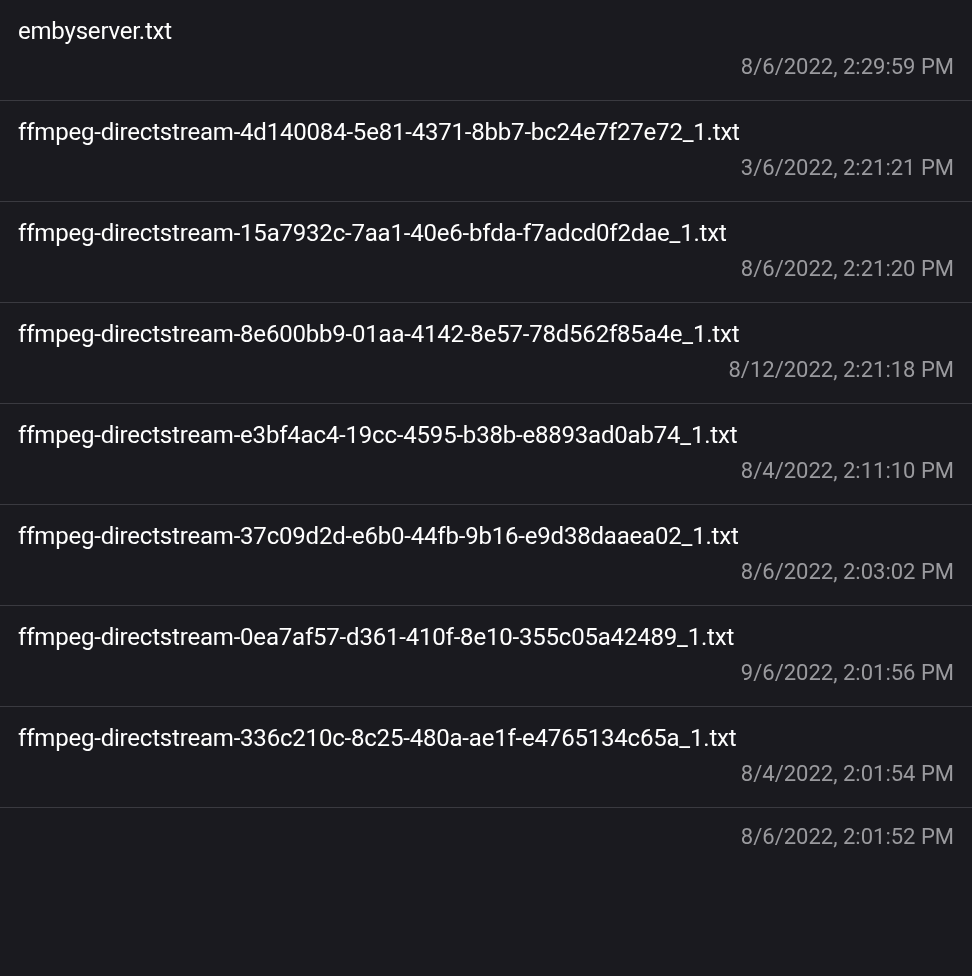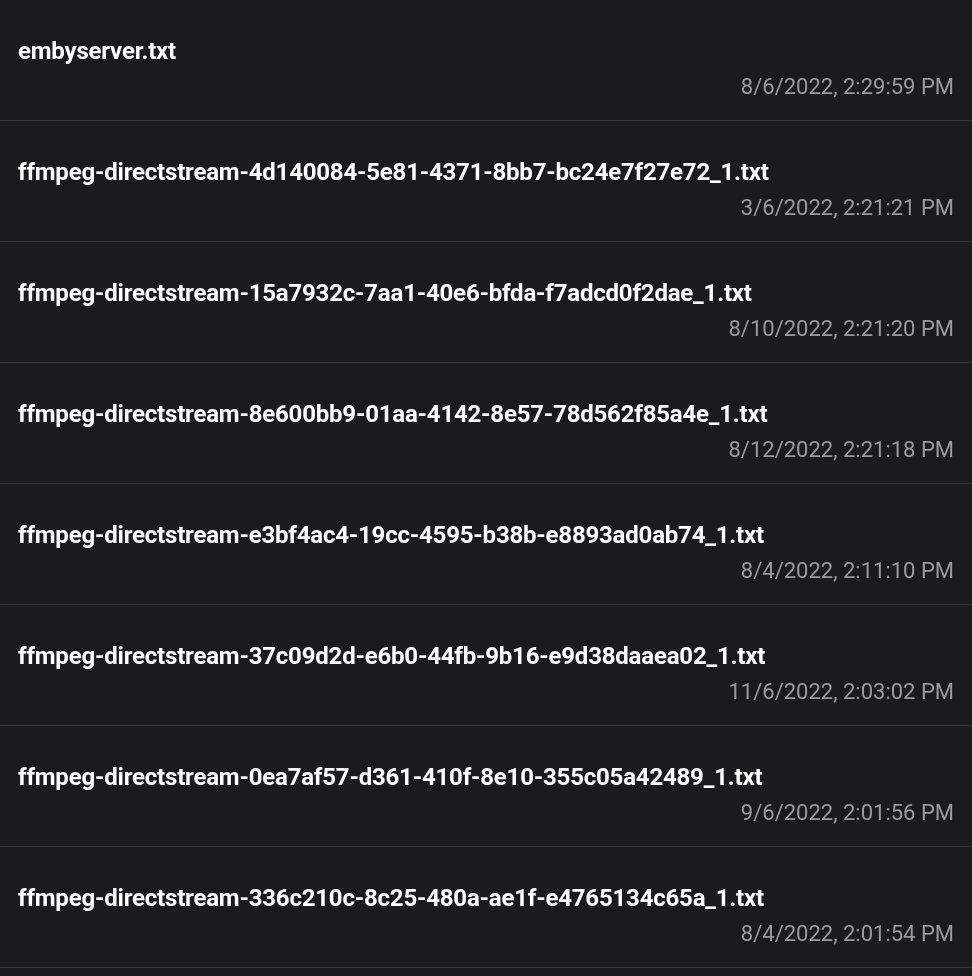--- a/index.html
+++ b/index.html
@@ -21,25 +21,24 @@
       padding: 15px 18px 18px 18px;
       border-bottom: 1px solid #3a3a40;
       cursor: pointer;
     }
     .log-item:last-child {
       border-bottom: none;
     }
     .log-filename {
       color: #ffffff;
       font-size: 24px;
-      font-weight: 700;
+      font-weight: 400;
       line-height: 1.35;
       margin-bottom: 6px;
       letter-spacing: -0.2px;
-      margin-top: 20px;
     }
     .log-timestamp {
       color: #9a9a9e;
       font-size: 22px;
       font-weight: 400;
       line-height: 1.3;
       text-align: right;
     }
   </style>
 </head>
@@ -49,33 +48,33 @@
   <div class="log-item">
     <div class="log-filename">embyserver.txt</div>
     <div class="log-timestamp">8/6/2022, 2:29:59 PM</div>
   </div>
   <div class="log-item">
     <div class="log-filename">ffmpeg-directstream-4d140084-5e81-4371-8bb7-bc24e7f27e72_1.txt</div>
     <div class="log-timestamp">3/6/2022, 2:21:21 PM</div>
   </div>
   <div class="log-item">
     <div class="log-filename">ffmpeg-directstream-15a7932c-7aa1-40e6-bfda-f7adcd0f2dae_1.txt</div>
-    <div class="log-timestamp">8/10/2022, 2:21:20 PM</div>
+    <div class="log-timestamp">8/6/2022, 2:21:20 PM</div>
   </div>
   <div class="log-item">
     <div class="log-filename">ffmpeg-directstream-8e600bb9-01aa-4142-8e57-78d562f85a4e_1.txt</div>
     <div class="log-timestamp">8/12/2022, 2:21:18 PM</div>
   </div>
   <div class="log-item">
     <div class="log-filename">ffmpeg-directstream-e3bf4ac4-19cc-4595-b38b-e8893ad0ab74_1.txt</div>
     <div class="log-timestamp">8/4/2022, 2:11:10 PM</div>
   </div>
   <div class="log-item">
     <div class="log-filename">ffmpeg-directstream-37c09d2d-e6b0-44fb-9b16-e9d38daaea02_1.txt</div>
-    <div class="log-timestamp">11/6/2022, 2:03:02 PM</div>
+    <div class="log-timestamp">8/6/2022, 2:03:02 PM</div>
   </div>
   <div class="log-item">
     <div class="log-filename">ffmpeg-directstream-0ea7af57-d361-410f-8e10-355c05a42489_1.txt</div>
     <div class="log-timestamp">9/6/2022, 2:01:56 PM</div>
   </div>
   <div class="log-item">
     <div class="log-filename">ffmpeg-directstream-336c210c-8c25-480a-ae1f-e4765134c65a_1.txt</div>
     <div class="log-timestamp">8/4/2022, 2:01:54 PM</div>
   </div>
   <div class="log-item">

